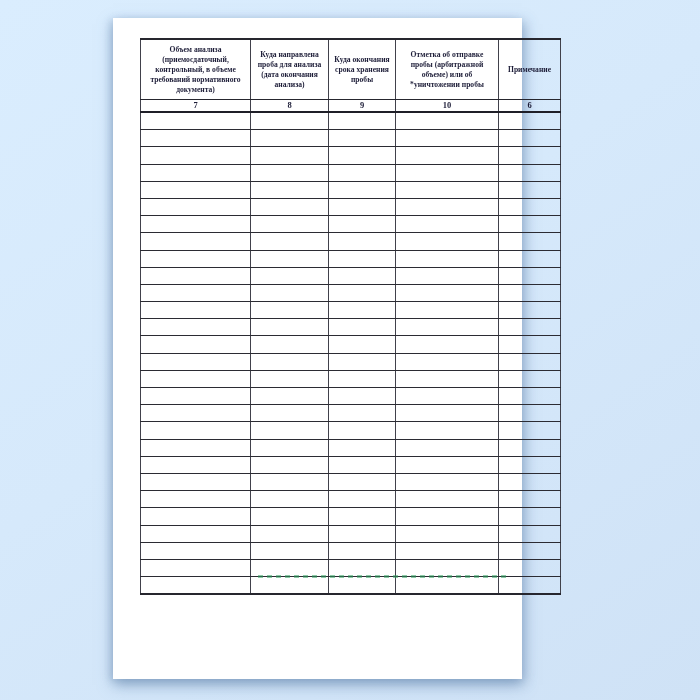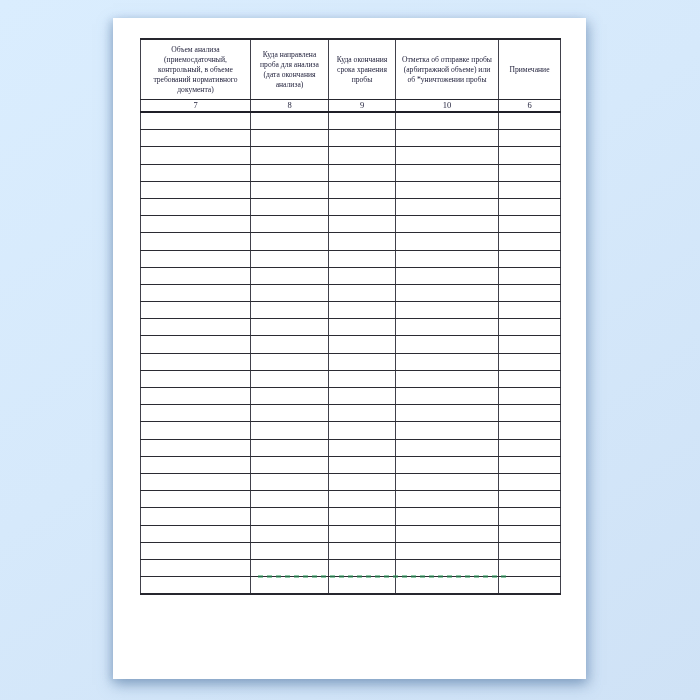--- a/index.html
+++ b/index.html
@@ -13,26 +13,27 @@
   .scene {
     position: relative;
     width: 700px;
     height: 700px;
     background: linear-gradient(145deg, #daedfe 0%, #d6e9fb 45%, #cfe2f6 100%);
   }
   .paper {
     position: absolute;
     left: 113px;
     top: 18px;
-    width: 473px;
+    width: 409px;
     height: 661px;
     background: #ffffff;
     box-shadow: 0 6px 14px rgba(100, 135, 175, 0.50),
                 4px 4px 10px rgba(120, 150, 185, 0.35),
                 -3px 2px 7px rgba(120, 150, 185, 0.30);
+    font-weight: bold;
   }
   table.journal {
     position: absolute;
     left: 27px;
     top: 20px;
     width: 420px;
     table-layout: fixed;
     border-collapse: collapse;
     color: #1d1d38;
     border-top: 2.2px solid #26262e;

